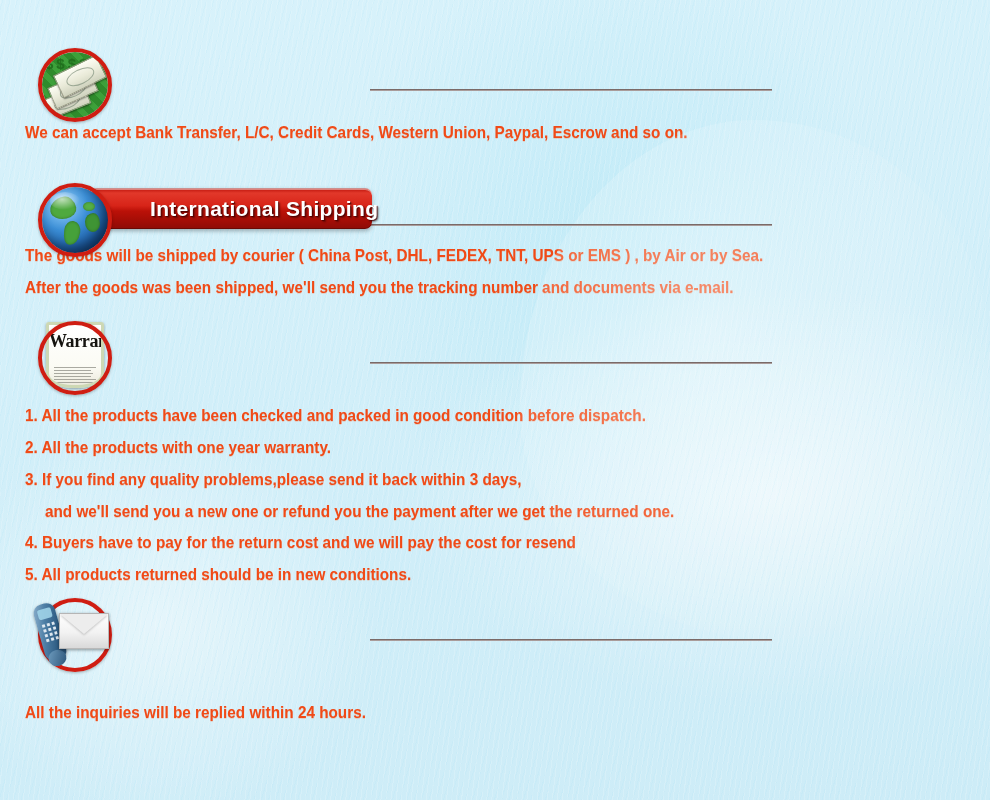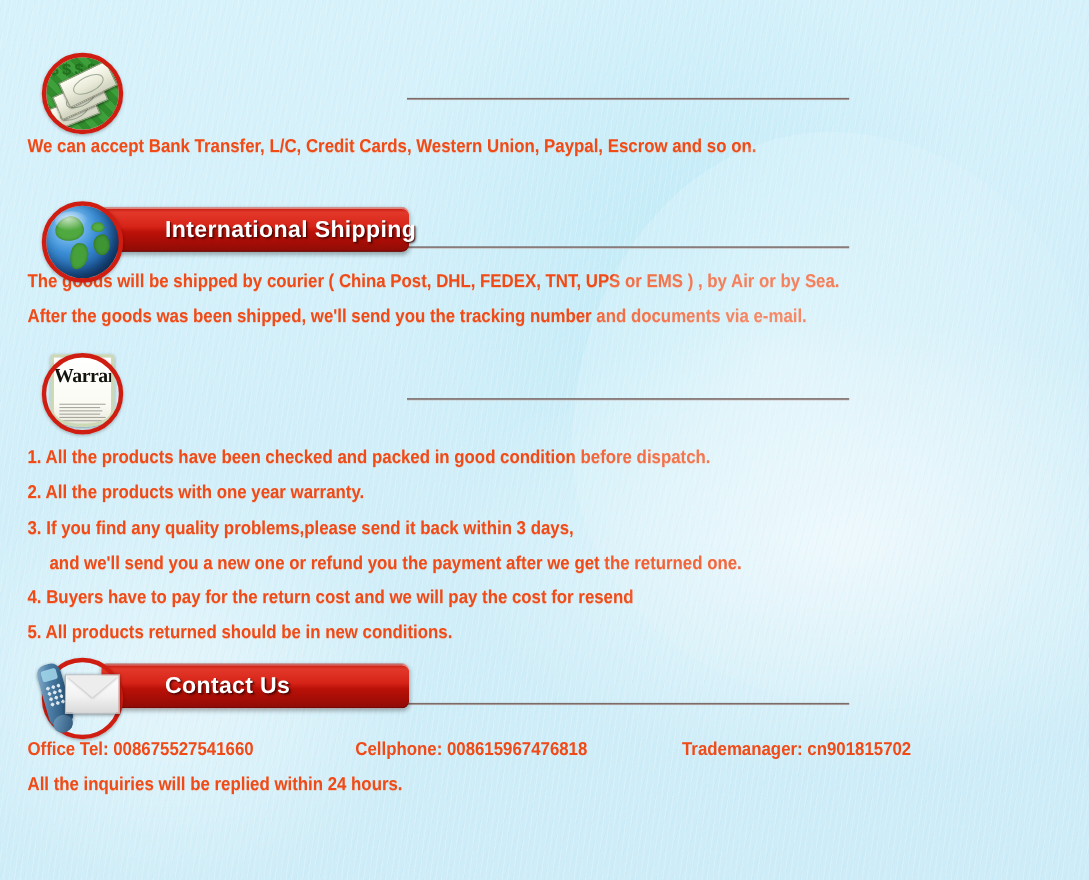--- a/index.html
+++ b/index.html
@@ -370,34 +370,28 @@
     <div class="line" style="top:120px;">2. All the products with one year warranty.</div>
     <div class="line" style="top:152px;">3. If you find any quality problems,please send it back within 3 days,</div>
     <div class="line indent" style="top:184px;">and we'll send you a new one or refund you the payment after we get the returned one.</div>
     <div class="line" style="top:215px;">4. Buyers have to pay for the return cost and we will pay the cost for resend</div>
     <div class="line" style="top:247px;">5. All products returned should be in new conditions.</div>
   </div>
 
   <div class="section" style="top:595px;">
     <div class="banner-row">
       <div class="rule" style="left:370px; width:402px;"></div>
-      <div class="banner" style="width:280px;">
-        <span class="banner-title">Contact Us</span>
-      </div>
       <div class="icon-badge">
         <div class="icon-ring"></div>
         <div class="phone">
           <span class="screen"></span>
           <span class="keys"></span>
           <span class="earpiece"></span>
         </div>
         <div class="envelope">
           <span class="flap"></span>
         </div>
       </div>
     </div>
-    <div class="contact-line" style="top:76px;">
-      <span>Office Tel: 008675527541660</span><i class="gap-a"></i><span>Cellphone: 008615967476818</span><i class="gap-b"></i><span>Trademanager: cn901815702</span>
-    </div>
     <div class="line" style="top:108px;">All the inquiries will be replied within 24 hours.</div>
   </div>
 
 </div>
 
 </body></html>

